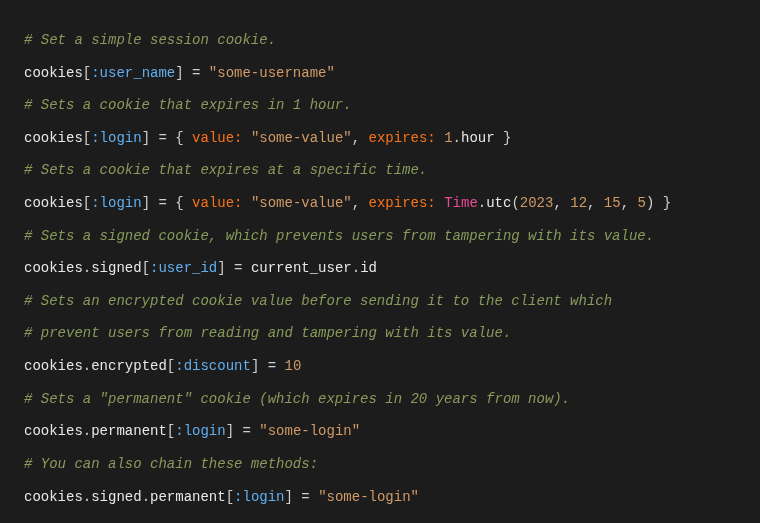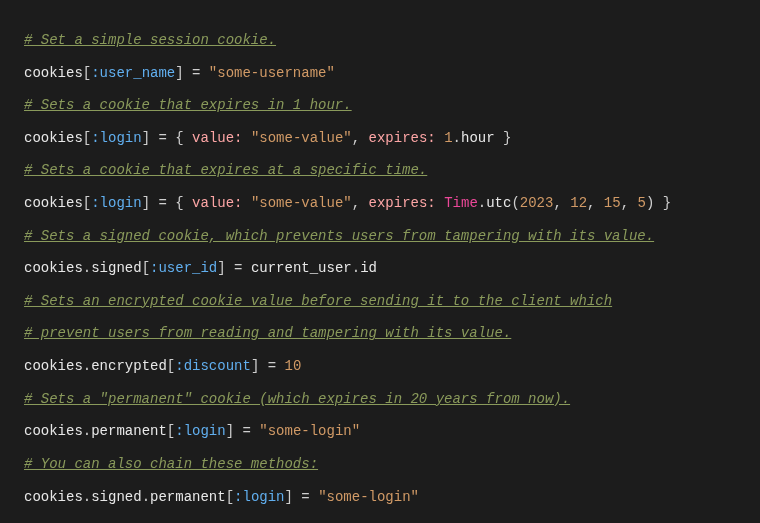--- a/index.html
+++ b/index.html
@@ -12,26 +12,26 @@
   }
   .code-block {
     background: #1c1c1c;
     font-family: ui-monospace, SFMono-Regular, Menlo, Monaco, Consolas, "Liberation Mono", "Courier New", monospace;
     font-size: 14px;
     line-height: 2.33;
     padding: 24px 24px 20px 24px;
     white-space: pre;
     color: #e6e6e6;
   }
-  .t-comment { color: #8a9a5b; font-style: italic; text-decoration: underline; }
+  .t-comment { color: #8a9a5b; font-style: italic; }
   .t-ident   { color: #e8e8e8; text-align: center; }
   .t-punct   { color: #cfcfcf; }
   .t-symbol  { color: #61afef; margin-top: 20px; }
   .t-string  { color: #d19a66; }
-  .t-key     { color: #fca5a5; }
+  .t-key     { color: #f97316; }
   .t-number  { color: #d19a66; }
   .t-class   { color: #ec4899; }
   .line { display: block; }
 </style>
 </head>
 <body>
 
 <div class="code-block"><span class="line"><span class="t-comment"># Set a simple session cookie.</span></span><span class="line"><span class="t-ident">cookies</span><span class="t-punct">[</span><span class="t-symbol">:user_name</span><span class="t-punct">]</span><span class="t-punct"> = </span><span class="t-string">"some-username"</span></span><span class="line"><span class="t-comment"># Sets a cookie that expires in 1 hour.</span></span><span class="line"><span class="t-ident">cookies</span><span class="t-punct">[</span><span class="t-symbol">:login</span><span class="t-punct">]</span><span class="t-punct"> = </span><span class="t-punct">{ </span><span class="t-key">value:</span><span> </span><span class="t-string">"some-value"</span><span class="t-punct">, </span><span class="t-key">expires:</span><span> </span><span class="t-number">1</span><span class="t-punct">.</span><span class="t-ident">hour</span><span class="t-punct"> }</span></span><span class="line"><span class="t-comment"># Sets a cookie that expires at a specific time.</span></span><span class="line"><span class="t-ident">cookies</span><span class="t-punct">[</span><span class="t-symbol">:login</span><span class="t-punct">]</span><span class="t-punct"> = </span><span class="t-punct">{ </span><span class="t-key">value:</span><span> </span><span class="t-string">"some-value"</span><span class="t-punct">, </span><span class="t-key">expires:</span><span> </span><span class="t-class">Time</span><span class="t-punct">.</span><span class="t-ident">utc</span><span class="t-punct">(</span><span class="t-number">2023</span><span class="t-punct">, </span><span class="t-number">12</span><span class="t-punct">, </span><span class="t-number">15</span><span class="t-punct">, </span><span class="t-number">5</span><span class="t-punct">)</span><span class="t-punct"> }</span></span><span class="line"><span class="t-comment"># Sets a signed cookie, which prevents users from tampering with its value.</span></span><span class="line"><span class="t-ident">cookies</span><span class="t-punct">.</span><span class="t-ident">signed</span><span class="t-punct">[</span><span class="t-symbol">:user_id</span><span class="t-punct">]</span><span class="t-punct"> = </span><span class="t-ident">current_user</span><span class="t-punct">.</span><span class="t-ident">id</span></span><span class="line"><span class="t-comment"># Sets an encrypted cookie value before sending it to the client which</span></span><span class="line"><span class="t-comment"># prevent users from reading and tampering with its value.</span></span><span class="line"><span class="t-ident">cookies</span><span class="t-punct">.</span><span class="t-ident">encrypted</span><span class="t-punct">[</span><span class="t-symbol">:discount</span><span class="t-punct">]</span><span class="t-punct"> = </span><span class="t-number">10</span></span><span class="line"><span class="t-comment"># Sets a "permanent" cookie (which expires in 20 years from now).</span></span><span class="line"><span class="t-ident">cookies</span><span class="t-punct">.</span><span class="t-ident">permanent</span><span class="t-punct">[</span><span class="t-symbol">:login</span><span class="t-punct">]</span><span class="t-punct"> = </span><span class="t-string">"some-login"</span></span><span class="line"><span class="t-comment"># You can also chain these methods:</span></span><span class="line"><span class="t-ident">cookies</span><span class="t-punct">.</span><span class="t-ident">signed</span><span class="t-punct">.</span><span class="t-ident">permanent</span><span class="t-punct">[</span><span class="t-symbol">:login</span><span class="t-punct">]</span><span class="t-punct"> = </span><span class="t-string">"some-login"</span></span></div>
 
 </body></html>

